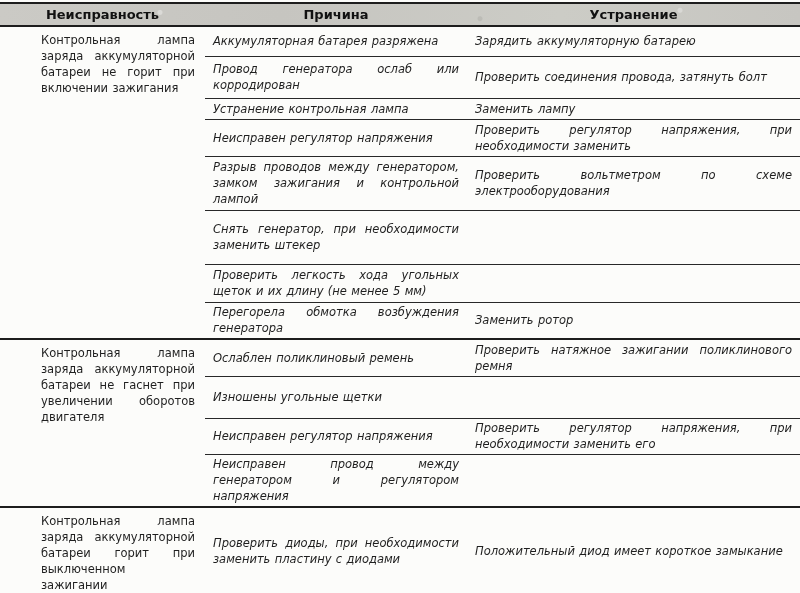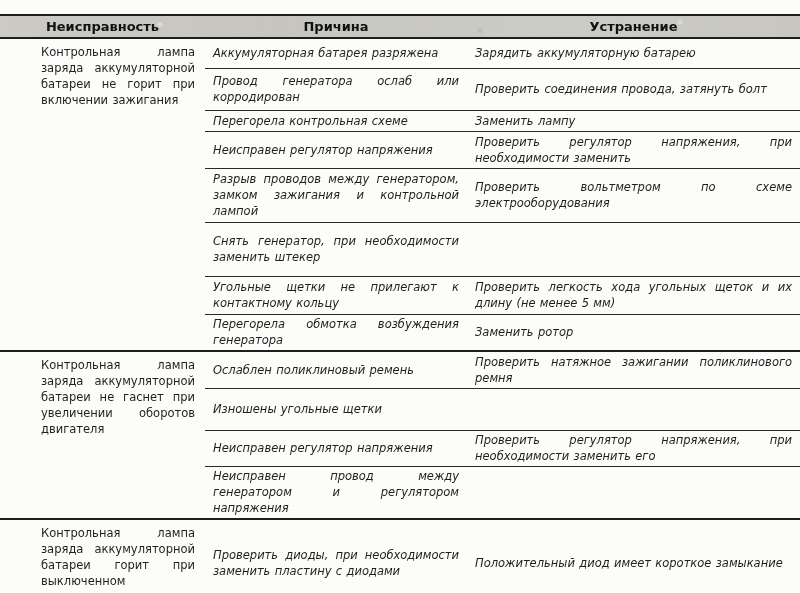--- a/index.html
+++ b/index.html
@@ -11,21 +11,21 @@
   * { box-sizing: border-box; }
   html, body { margin: 0; padding: 0; }
   body {
     width: 800px; height: 593px; overflow: hidden;
     background: var(--page-bg);
     font-family: "DejaVu Sans", "Liberation Sans", sans-serif;
     color: var(--text-color);
     font-size: 11.5px;
     line-height: 16px;
   }
-  .table-wrap { width: 800px; height: 593px; padding-top: 14px; position: relative; }
+  .table-wrap { width: 800px; height: 593px; padding-top: 2px; position: relative; }
 
   
   .thead {
     display: grid;
     grid-template-columns: 205px 262px 1fr;
     border-top: 2px solid var(--border-dark);
     border-bottom: 2px solid var(--border-dark);
     background:
       radial-gradient(circle at 20% 40%, rgba(255,255,255,0.35) 0 2px, transparent 3px),
       radial-gradient(circle at 60% 70%, rgba(0,0,0,0.07) 0 2px, transparent 3px),
@@ -97,36 +97,35 @@
         <div class="rows">
           <div class="row">
             <div class="cell cause-cell">Аккумуляторная батарея разряжена</div>
             <div class="cell remedy-cell">Зарядить аккумуляторную батарею</div>
           </div>
           <div class="row">
             <div class="cell cause-cell">Провод генератора ослаб или корродирован</div>
             <div class="cell remedy-cell">Проверить соединения провода, затянуть болт</div>
           </div>
           <div class="row">
-            <div class="cell cause-cell">Перегорела контрольная схеме</div>
+            <div class="cell cause-cell">Устранение контрольная лампа</div>
             <div class="cell remedy-cell">Заменить лампу</div>
           </div>
           <div class="row">
             <div class="cell cause-cell">Неисправен регулятор напряжения</div>
             <div class="cell remedy-cell">Проверить регулятор напряжения, при необходимости заменить</div>
           </div>
           <div class="row">
             <div class="cell cause-cell">Разрыв проводов между генератором, замком зажигания и контрольной лампой</div>
             <div class="cell remedy-cell">Проверить вольтметром по схеме электрооборудования</div>
           </div>
           <div class="row">
             <div class="cell remedy-cell">Снять генератор, при необходимости заменить штекер</div>
           </div>
           <div class="row">
-            <div class="cell cause-cell">Угольные щетки не прилегают к контактному кольцу</div>
             <div class="cell remedy-cell">Проверить легкость хода угольных щеток и их длину (не менее 5 мм)</div>
           </div>
           <div class="row">
             <div class="cell cause-cell">Перегорела обмотка возбуждения генератора</div>
             <div class="cell remedy-cell">Заменить ротор</div>
           </div>
         </div>
       </div>
       <div class="section s1">
         <div class="cell fault-cell">Контрольная лампа заряда аккумуляторной батареи не гаснет при увеличении оборотов двигателя</div>

